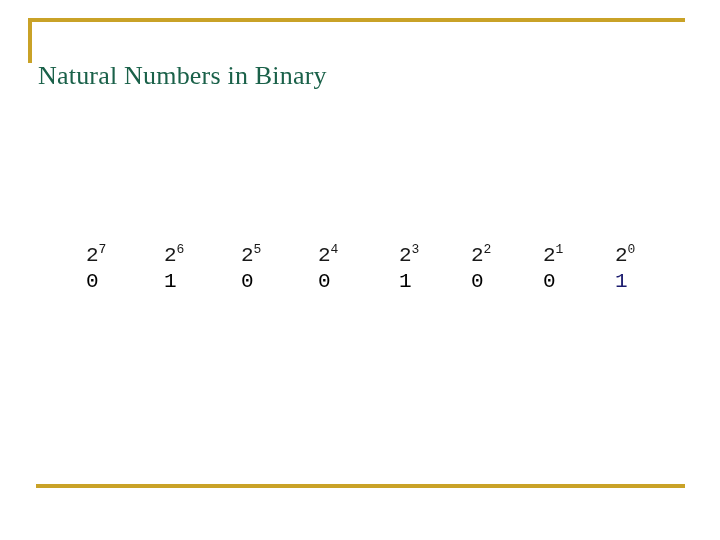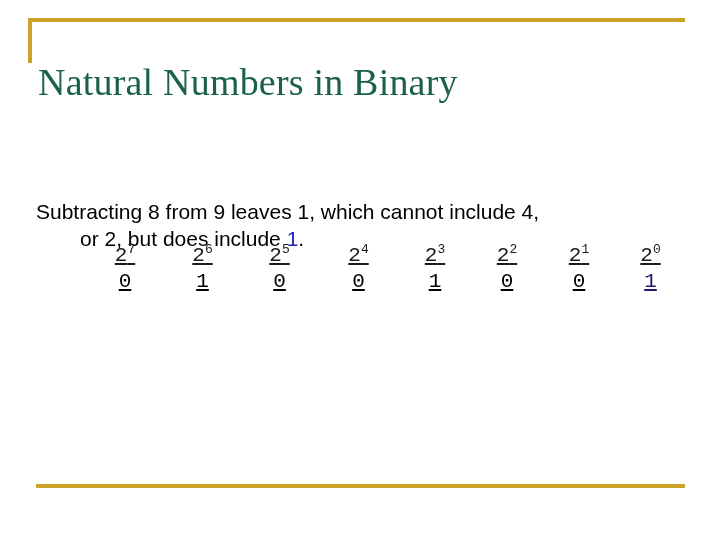--- a/index.html
+++ b/index.html
@@ -46,24 +46,24 @@
     top: 484px;
     width: 649px;
     height: 4px;
     background: #c9a227;
   }
 
   
   .title {
     position: absolute;
     left: 38px;
-    top: 60px;
+    top: 54px;
     width: 660px;
     font-family: "Liberation Serif", "DejaVu Serif", serif;
-    font-size: 38px;
+    font-size: 26px;
     line-height: 44px;
     color: #1a6149;
     letter-spacing: 0.2px;
     white-space: nowrap;
   }
 
   
   .body-text {
     position: absolute;
     left: 36px;
@@ -94,24 +94,23 @@
     left: 86px;
     top: 244px;
     width: 600px;
     border-collapse: collapse;
     table-layout: fixed;
     font-family: "Liberation Mono", "DejaVu Sans Mono", monospace;
     color: #000000;
   }
   .power-table td {
     padding: 0;
-    text-align: center;
+    text-align: left;
     vertical-align: baseline;
     white-space: nowrap;
-    text-decoration: underline;
   }
   
   .power-table col.c0 { width: 78px; }
   .power-table col.c1 { width: 77px; }
   .power-table col.c2 { width: 77px; }
   .power-table col.c3 { width: 81px; }
   .power-table col.c4 { width: 72px; }
   .power-table col.c5 { width: 72px; }
   .power-table col.c6 { width: 72px; }
   .power-table col.c7 { width: 71px; }
@@ -142,24 +141,20 @@
 <body>
 
 <div id="slide">
 
   <div class="rule-top"></div>
   <div class="rule-left"></div>
   <div class="rule-bottom"></div>
 
   <div class="title">Natural Numbers in Binary</div>
 
-  <div class="body-text">
-    <span class="body-line1">Subtracting 8 from 9 leaves 1, which cannot include 4,</span>
-    <span class="body-line2"><span>or 2, but does include </span><span class="hl-blue">1</span><span>.</span></span>
-  </div>
 
   <table class="power-table">
     <colgroup>
       <col class="c0">
         <col class="c1">
         <col class="c2">
         <col class="c3">
       <col class="c4">
         <col class="c5">
         <col class="c6">

